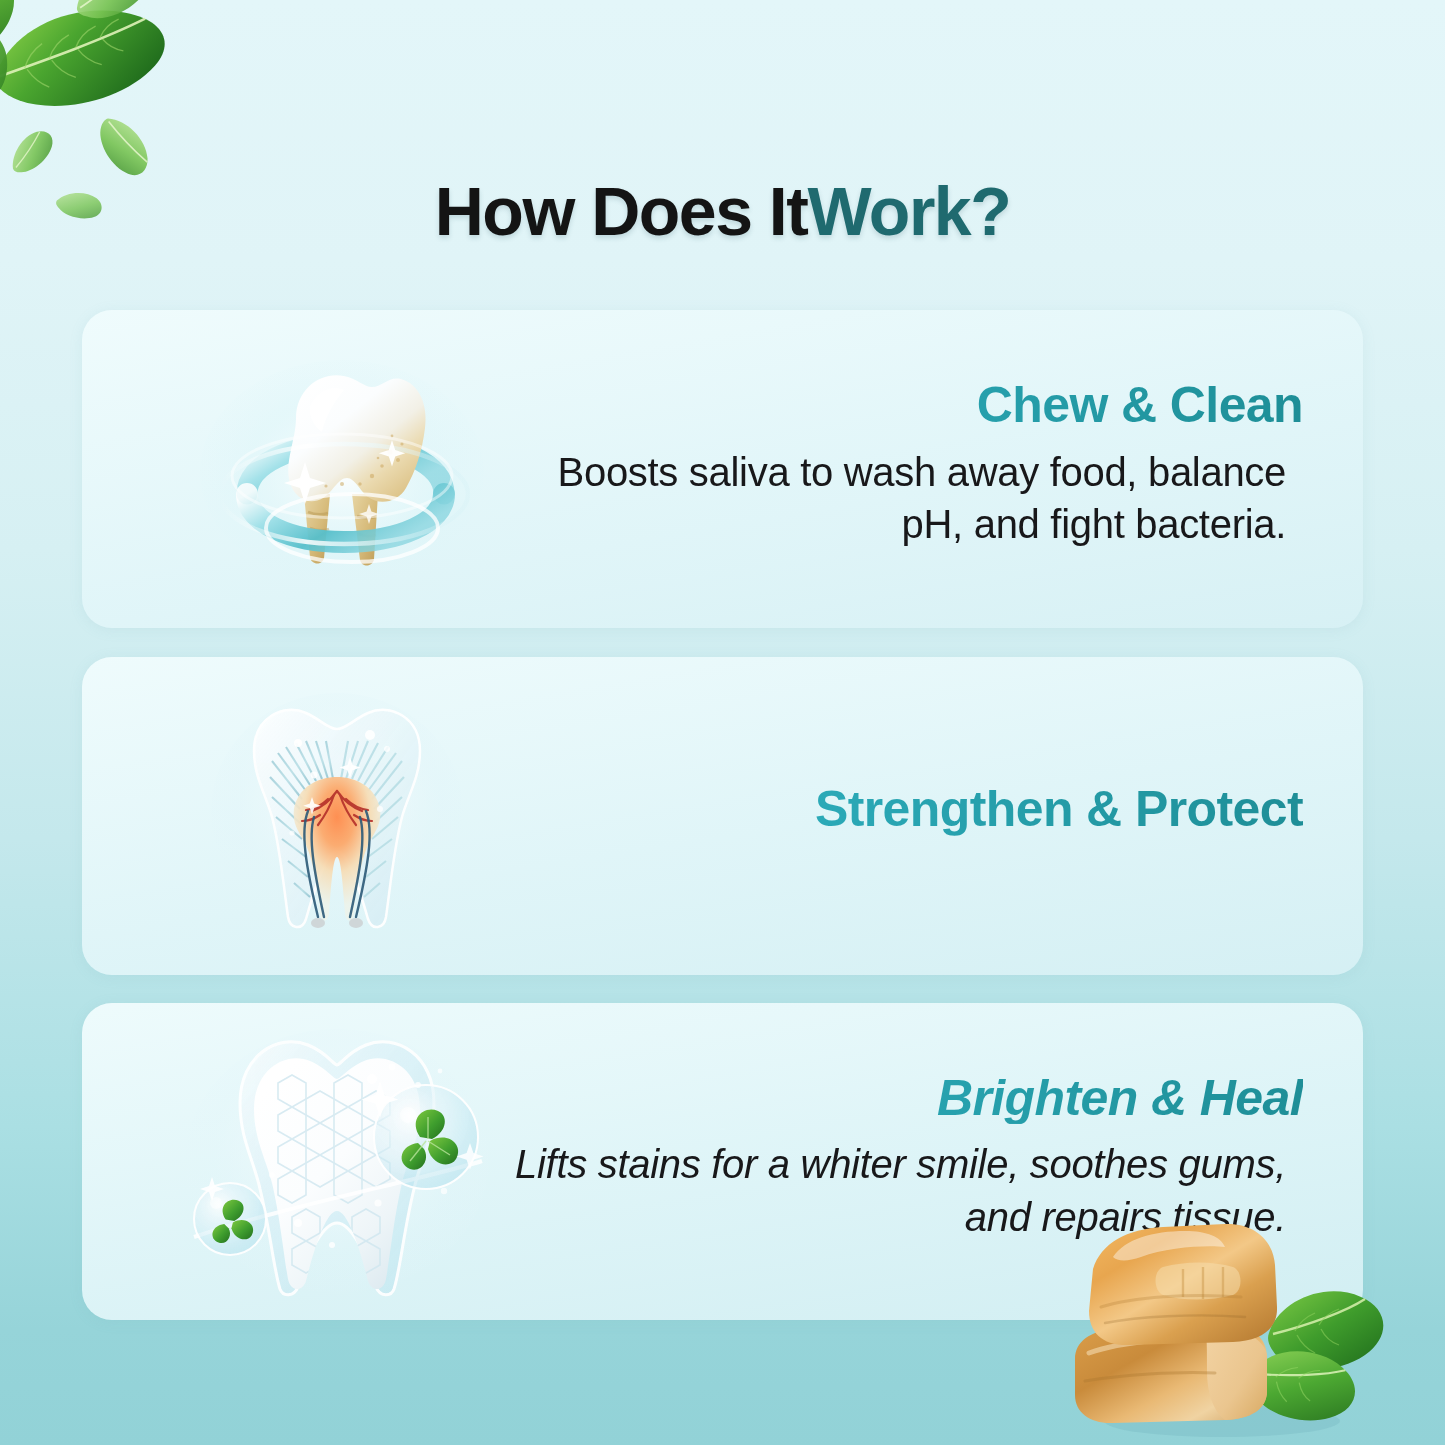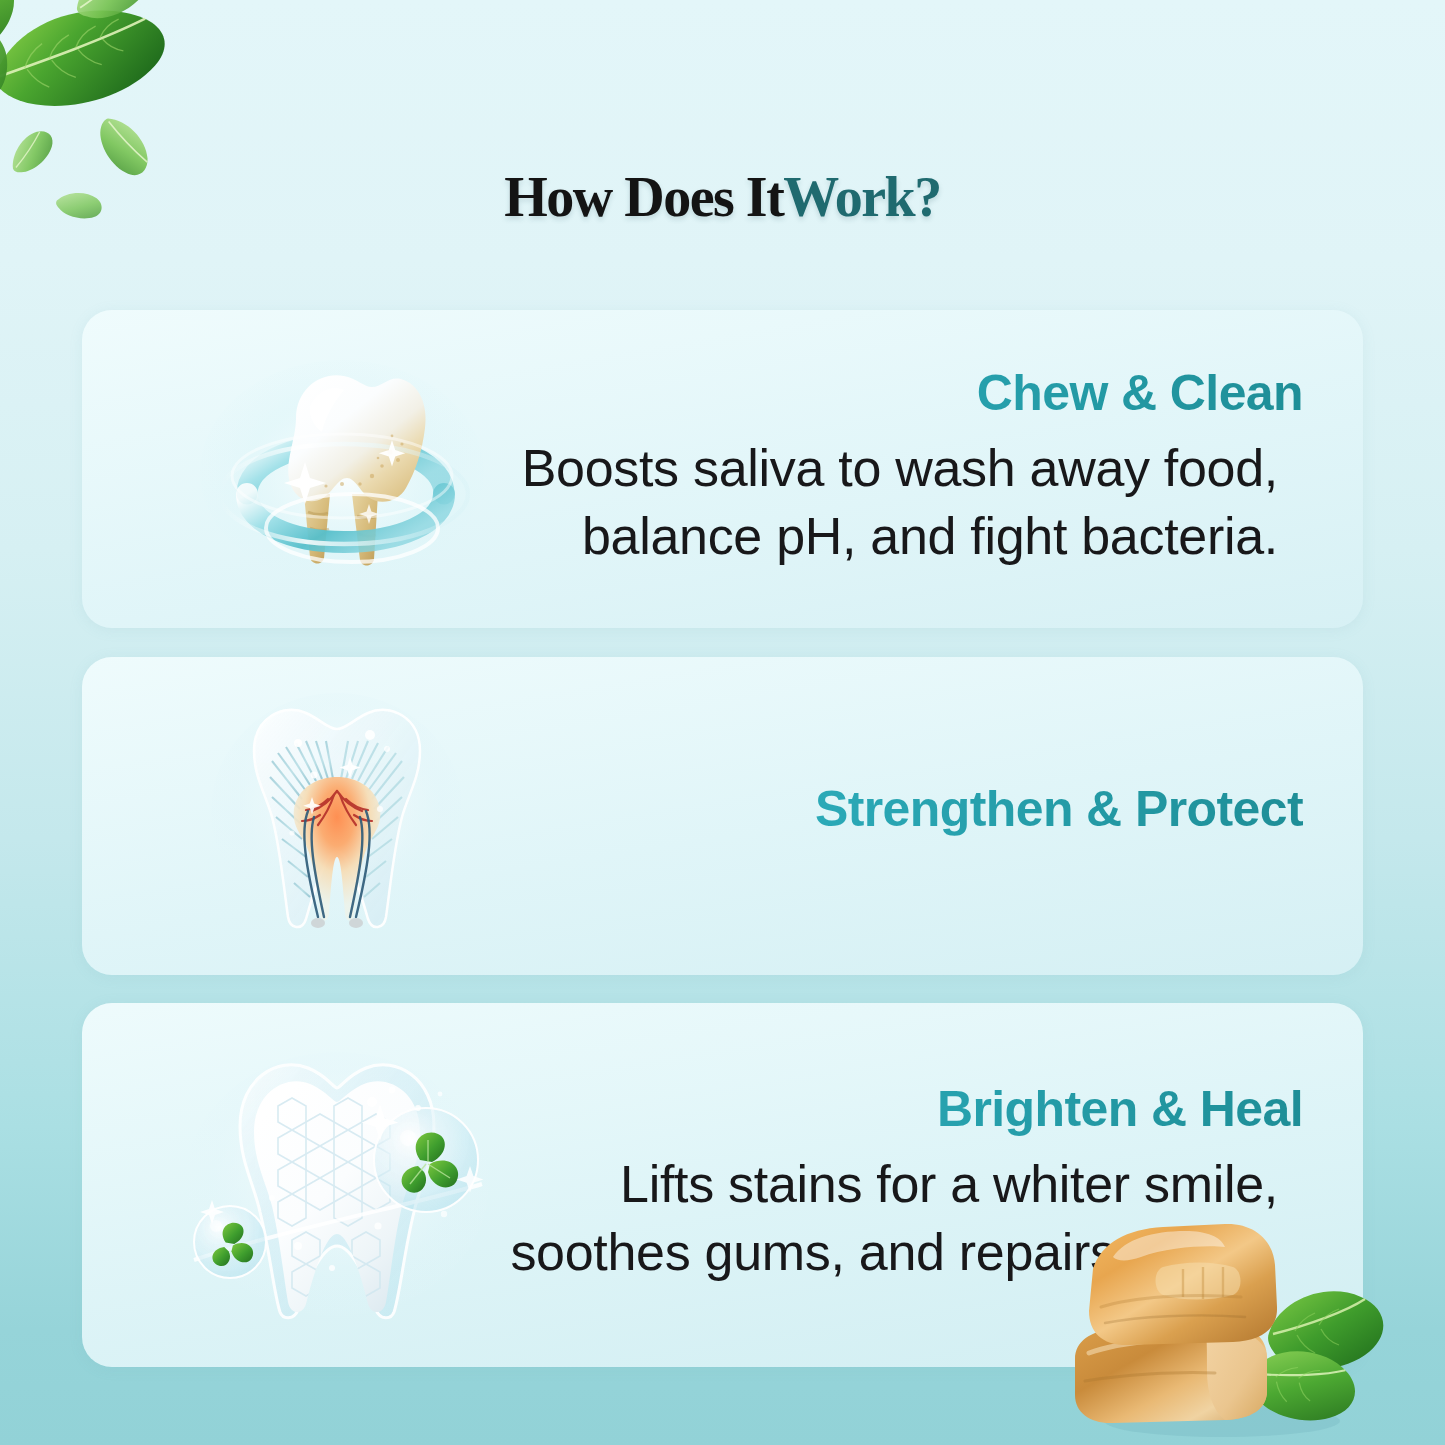--- a/index.html
+++ b/index.html
@@ -33,45 +33,44 @@
   .title-wrap {
     position: absolute;
     top: 131px;
     left: 0;
     width: 1445px;
     text-align: center;
     z-index: 6;
   }
   .title {
     display: inline-block;
-    font-size: 56px;
+    font-size: 68px;
     line-height: 1;
     font-weight: 800;
     letter-spacing: -1.5px;
     color: #141414;
     text-shadow: 0 3px 5px rgba(30,80,90,0.17);
     white-space: nowrap;
-    font-family: Liberation Serif, serif;
   }
   .title .accent { color: #1f6a6f; }
 
   
   .card {
     position: absolute;
     left: 82px;
     width: 1281px;
     border-radius: 30px;
     background: linear-gradient(170deg, rgba(240,252,253,0.96) 0%, rgba(226,246,249,0.92) 55%, rgba(216,241,245,0.9) 100%);
     box-shadow: 0 2px 14px rgba(110,170,180,0.10);
     z-index: 4;
     overflow: hidden;
   }
   #card-1 { top: 310px;  height: 318px; }
   #card-2 { top: 657px;  height: 318px; }
-  #card-3 { top: 1003px; height: 364px; }
+  #card-3 { top: 1003px; height: 317px; font-style: italic; }
 
   .card-inner {
     position: relative;
     width: 100%;
     height: 100%;
   }
 
   .art {
     position: absolute;
     left: 110px;
@@ -98,22 +97,22 @@
     letter-spacing: -0.6px;
     background: linear-gradient(90deg, #3ac3d0 0%, #2aa8b6 42%, #1e8e97 100%);
     -webkit-background-clip: text;
     background-clip: text;
     color: transparent;
     -webkit-text-fill-color: transparent;
     text-shadow: none;
     white-space: nowrap;
   }
   .card-body {
-    margin: 0;
-    font-size: 52px;
+    margin: 8px;
+    font-size: 40px;
     line-height: 1.32;
     font-weight: 400;
     color: #18181a;
     letter-spacing: -0.3px;
     max-width: 800px;
   }
   #card-2 .card-text { left: 418px; }
   #card-2 .card-body { max-width: 840px; }
   #card-2 .art { left: 120px; width: 270px; }
   #card-3 .art { left: 100px; width: 310px; height: 270px; }

